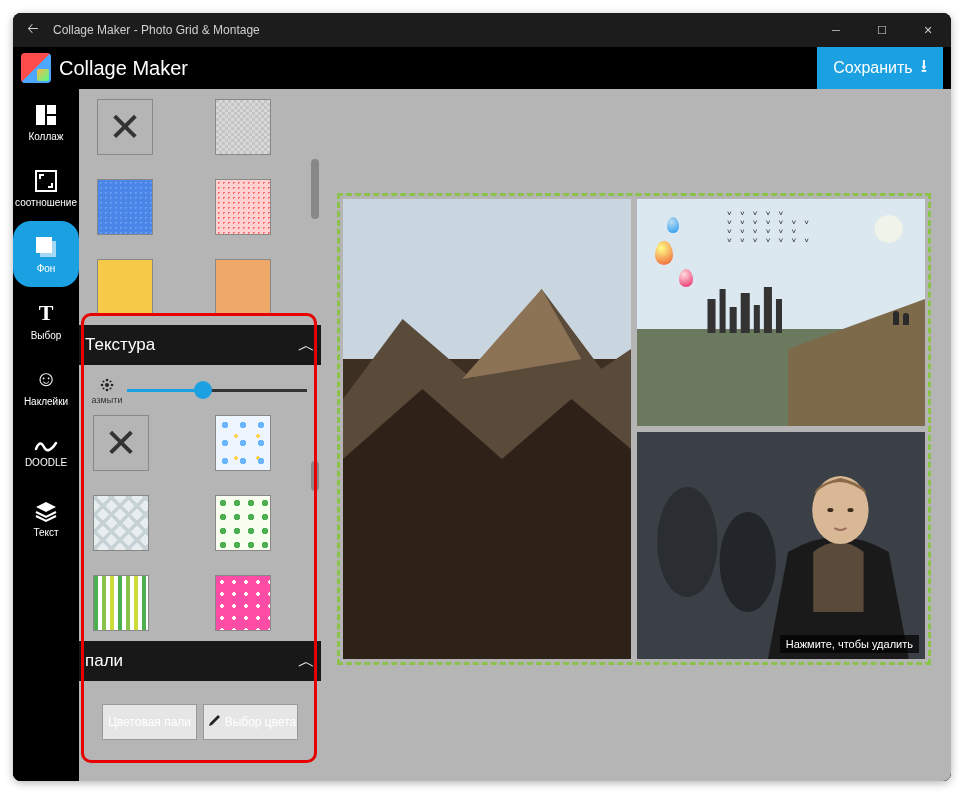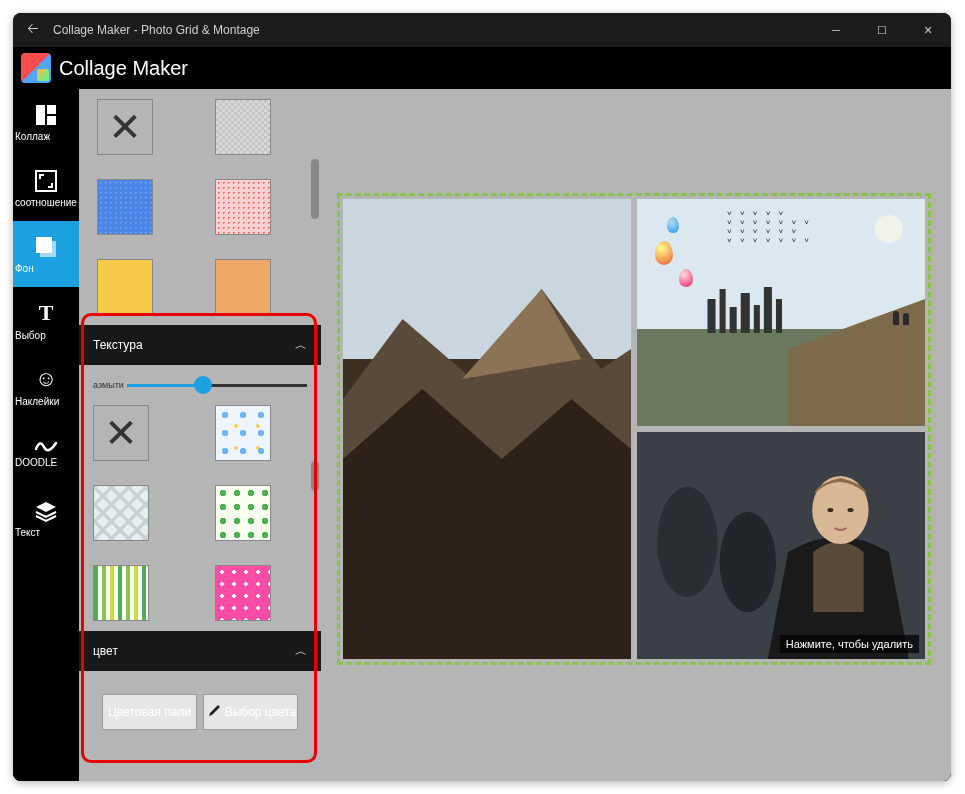--- a/index.html
+++ b/index.html
@@ -12,32 +12,32 @@
 .titlebar .winbtn { width: 46px; height: 34px; display: flex; align-items: center; justify-content: center; cursor: pointer; color: #ccc; font-size: 11px; }
 .appbar { height: 42px; background: #000; display: flex; align-items: center; padding: 0 8px; }
 .appbar .logo { width: 30px; height: 30px; margin-right: 8px; background: linear-gradient(135deg, #ff4d4d 0 50%, #4da6ff 50% 100%); border-radius: 4px; position: relative; }
 .appbar .logo::after { content: ""; position: absolute; right: 2px; bottom: 2px; width: 12px; height: 12px; background: linear-gradient(135deg, #ffb84d, #4dff88); border-radius: 2px; }
 .appbar .appname { color: #fff; font-size: 20px; font-weight: 300; flex: 1; }
 .savebtn { background: #1ba1e2; color: #fff; height: 42px; padding: 0 16px; display: flex; align-items: center; gap: 8px; font-size: 16px; cursor: pointer; }
 .savebtn .dl { font-size: 18px; }
 .workspace { display: flex; height: calc(100% - 76px); background: #000; }
 .toolbar { width: 66px; background: #000; display: flex; flex-direction: column; }
 .tool { height: 66px; display: flex; flex-direction: column; align-items: center; justify-content: center; color: #fff; font-size: 11px; gap: 4px; cursor: pointer; }
-.tool.active { background: #1ba1e2; }
+.tool.active { background: #1ba1e2; border-radius: 18px; }
 .tool .ticon { font-size: 22px; }
-.tool .tlabel { font-size: 10px; text-align: left; line-height: 1.1; overflow: hidden; width: 100%; padding: 0 2px; }
+.tool .tlabel { font-size: 10px; text-align: center; line-height: 1.1; overflow: hidden; width: 100%; padding: 0 2px; }
 .panel { width: 242px; background: #b5b5b5; position: relative; display: flex; flex-direction: column; }
 .swatches-top { padding: 10px 18px; display: grid; grid-template-columns: 1fr 1fr; gap: 24px 30px; background: #b5b5b5; }
 .swatch { width: 56px; height: 56px; border: 1px solid #888; cursor: pointer; }
 .swatch.none { background: #b5b5b5; display: flex; align-items: center; justify-content: center; font-size: 40px; color: #333; }
 .section { background: #181818; color: #fff; }
-.sec-head { height: 40px; display: flex; align-items: center; justify-content: space-between; padding: 0 14px; font-size: 12px; cursor: pointer; }
+.sec-head { height: 40px; display: flex; align-items: center; justify-content: space-between; padding: 0 6px; font-size: 17px; cursor: pointer; }
 .sec-body { background: #b5b5b5; padding: 10px 14px; color: #222; }
 .slider-row { display: flex; align-items: center; gap: 6px; margin-bottom: 10px; }
-.slider-row .sicon { width: 28px; display: flex; flex-direction: row; align-items: center; font-size: 16px; }
+.slider-row .sicon { width: 28px; display: flex; flex-direction: column; align-items: center; font-size: 16px; }
 .slider-row .slabel { font-size: 9px; color: #333; }
 .slider { flex: 1; height: 20px; position: relative; }
 .slider .track { position: absolute; left: 0; right: 0; top: 9px; height: 3px; background: #333; }
 .slider .fill  { position: absolute; left: 0; top: 9px; height: 3px; background: #1ba1e2; }
 .slider .thumb { position: absolute; top: 1px; width: 18px; height: 18px; background: #1ba1e2; border-radius: 50%; transform: translateX(-50%); }
 .tex-grid { display: grid; grid-template-columns: 1fr 1fr; gap: 24px 30px; margin-top: 6px; }
 .color-row { display: flex; gap: 6px; padding: 23px; background: #b5b5b5; }
 .color-btn { flex: 1; height: 36px; background: #e6e6e6; border: 1px solid #999; display: flex; align-items: center; justify-content: center; gap: 4px; font-size: 12px; cursor: pointer; overflow: hidden; white-space: nowrap; }
 .canvas { flex: 1; background: #b5b5b5; position: relative; }
 .collage { position: absolute; left: 22px; top: 110px; width: 582px; height: 460px; display: grid; grid-template-columns: 1fr 1fr; grid-template-rows: 1fr 1fr; gap: 6px; outline: 3px dashed #8bc34a; outline-offset: 3px; }
@@ -63,20 +63,24 @@
     <div class="winbtns">
       <div class="winbtn">─</div>
       <div class="winbtn">☐</div>
       <div class="winbtn">✕</div>
     </div>
   </div>
 
   <div class="appbar">
     <div class="logo"></div>
     <div class="appname">Collage Maker</div>
+    <div class="savebtn">
+      <span>Сохранить</span>
+      <span class="dl">⭳</span>
+    </div>
   </div>
 
   <div class="workspace">
 
     <div class="toolbar">
       <div class="tool">
         <span class="ticon">
           <svg width="24" height="24" viewBox="0 0 24 24">
               <rect x="2" y="2" width="9" height="20" fill="#fff"></rect>
               <rect x="13" y="2" width="9" height="9" fill="#fff"></rect>
@@ -184,21 +188,21 @@
             <div class="swatch" style="background:#ff4da6;background-image:radial-gradient(#fff 2px,transparent 2px);background-size:12px 12px;"></div>
           </div>
           <div class="scrollbar">
             <div class="sthumb" style="top:96px;height:30px;"></div>
           </div>
         </div>
       </div>
 
       <div class="section">
         <div class="sec-head">
-          <span>цвет</span>
+          <span>пали</span>
           <span>︿</span>
         </div>
         <div class="color-row">
           <div class="color-btn">
             <span>Цветовая пали</span>
           </div>
           <div class="color-btn">
             <span>
               <svg width="16" height="16" viewBox="0 0 16 16">
                   <path d="M13 1 L15 3 L7 11 L4 12 L5 9 Z" fill="#222"></path>

